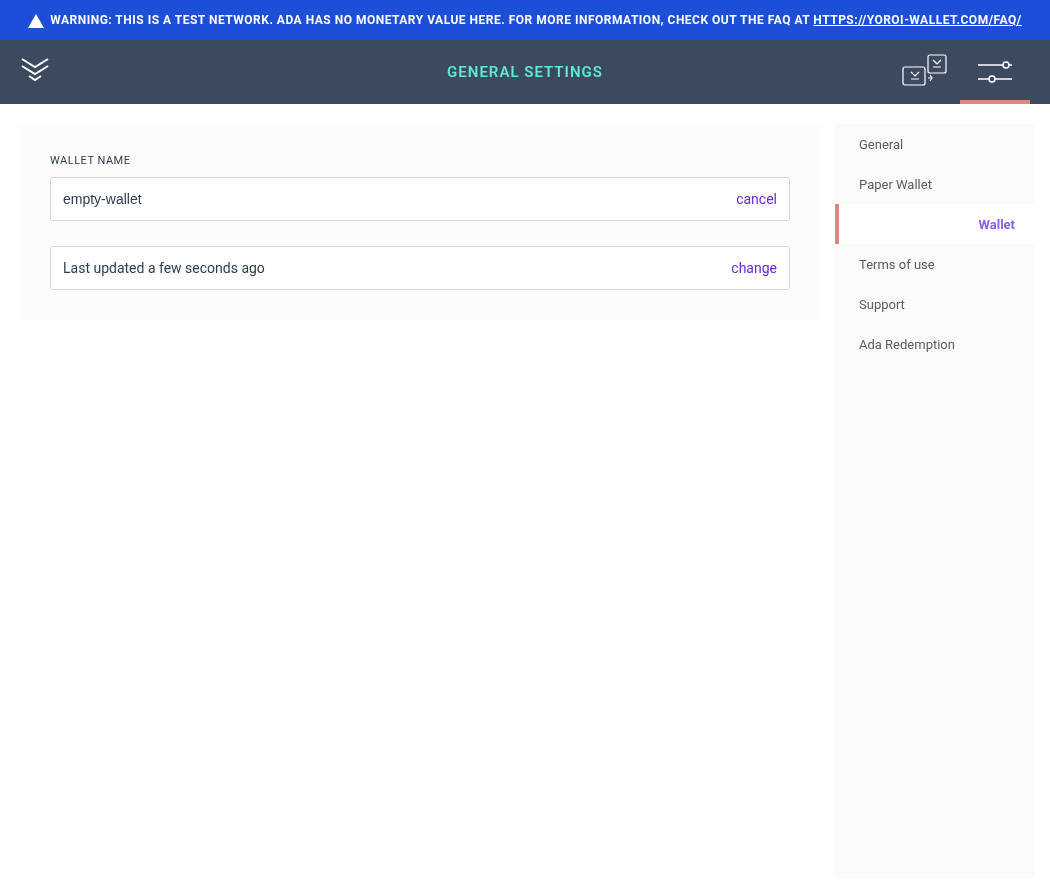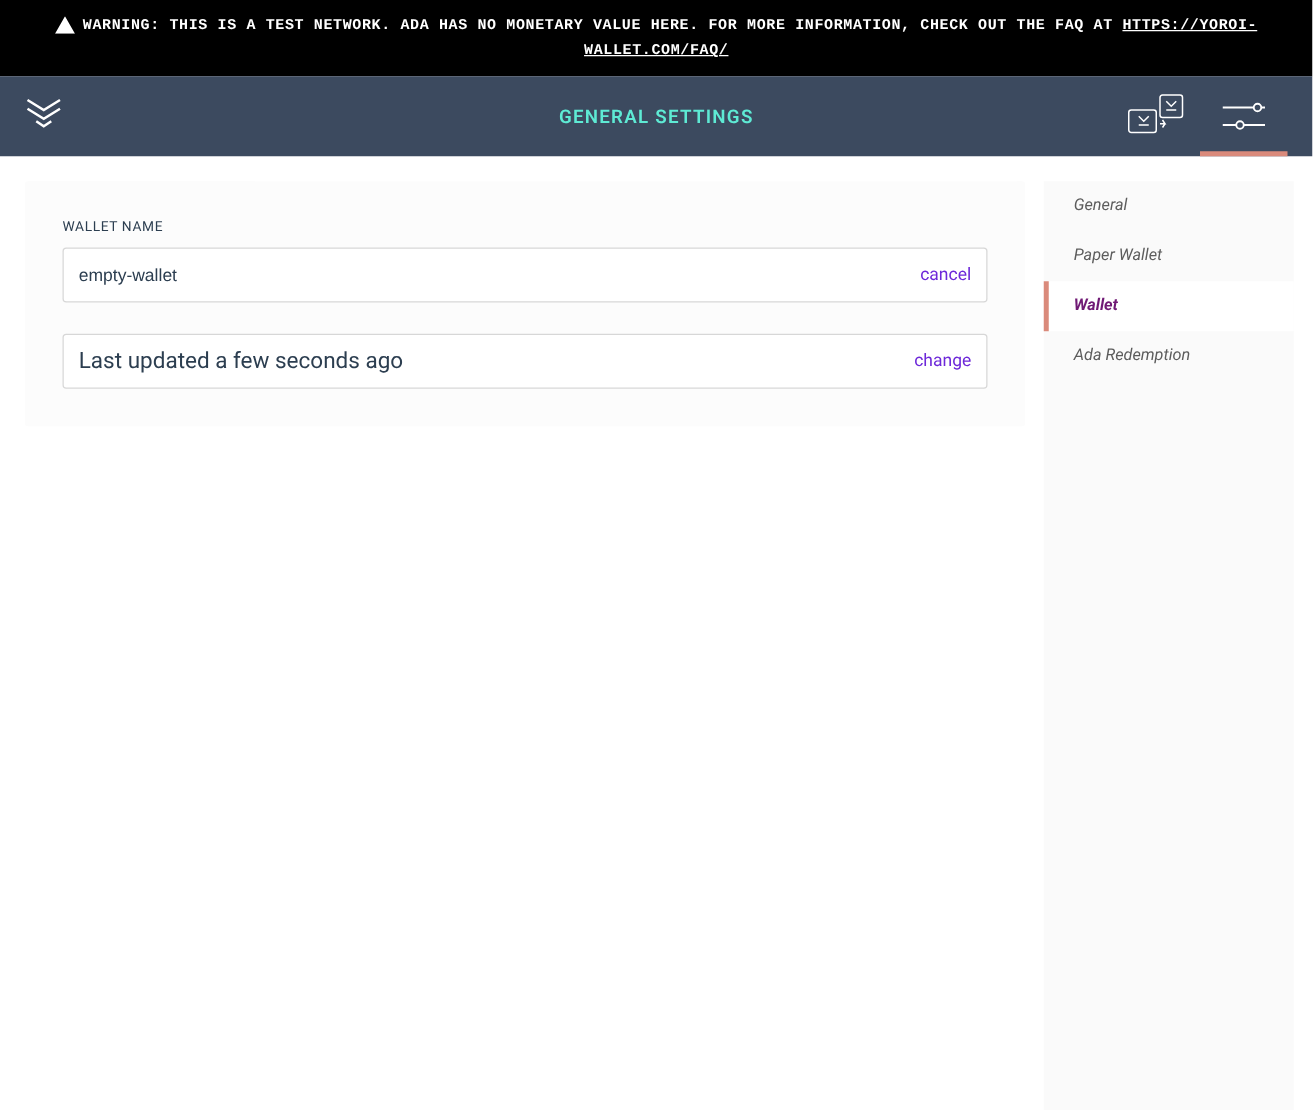--- a/index.html
+++ b/index.html
@@ -8,29 +8,28 @@
       box-sizing: border-box;
     }
     html, body {
       width: 1050px;
       height: 888px;
       font-family: -apple-system, BlinkMacSystemFont, "Segoe UI", Roboto, sans-serif;
       background: #ffffff;
       overflow: hidden;
     }
     .warning-banner {
-      background: #000000;
+      background: #1d4ed8;
       color: #ffffff;
       text-align: center;
       padding: 10px 20px;
       font-size: 12px;
       font-weight: 700;
       letter-spacing: 0.5px;
       line-height: 1.7;
-      font-family: Liberation Mono, monospace;
     }
     .warning-banner svg {
       vertical-align: middle;
       margin-right: 6px;
     }
     .warning-banner a {
       color: #ffffff;
       text-decoration: underline;
     }
     .header {
@@ -120,50 +119,50 @@
       flex: 1;
       border: none;
       outline: none;
       font-size: 14px;
       color: #2c3e50;
       background: transparent;
       height: 100%;
     }
     .field-readonly {
       flex: 1;
-      font-size: 18px;
+      font-size: 14px;
       color: #2c3e50;
     }
     .field-action {
       color: #6d28d9;
       font-size: 14px;
       cursor: pointer;
       padding-left: 10px;
     }
     .sidebar {
       width: 200px;
       background: #fafafa;
       margin-right: 15px;
-      font-style: italic;
     }
     .sidebar-item {
       height: 40px;
       display: flex;
       align-items: center;
       padding: 0 20px;
       font-size: 13px;
       color: #5c5c5c;
       cursor: pointer;
       border-left: 4px solid transparent;
     }
     .sidebar-item.active {
       border-left-color: #da8a7b;
       background: #ffffff;
       font-weight: 700;
-      color: #701a75;
+      color: #8b5cf6;
+      justify-content: flex-end;
     }
   </style>
 </head>
 <body>
 
 <div class="warning-banner">
   <svg width="16" height="14" viewBox="0 0 24 21" fill="currentColor">
     <path d="M12 0 L24 21 L0 21 Z M13 8 L13 14 L11 14 L11 8 Z M13 16 L13 18 L11 18 L11 16 Z"></path>
   </svg><span>WARNING: THIS IS A TEST NETWORK. ADA HAS NO MONETARY VALUE HERE. FOR MORE INFORMATION, CHECK OUT THE FAQ AT </span><a href="#">HTTPS://YOROI-WALLET.COM/FAQ/</a>
 </div>
@@ -218,16 +217,22 @@
     <div class="sidebar-item">
       <span>General</span>
     </div>
     <div class="sidebar-item">
       <span>Paper Wallet</span>
     </div>
     <div class="sidebar-item active">
       <span>Wallet</span>
     </div>
     <div class="sidebar-item">
+      <span>Terms of use</span>
+    </div>
+    <div class="sidebar-item">
+      <span>Support</span>
+    </div>
+    <div class="sidebar-item">
       <span>Ada Redemption</span>
     </div>
   </div>
 </div>
 
 </body></html>

